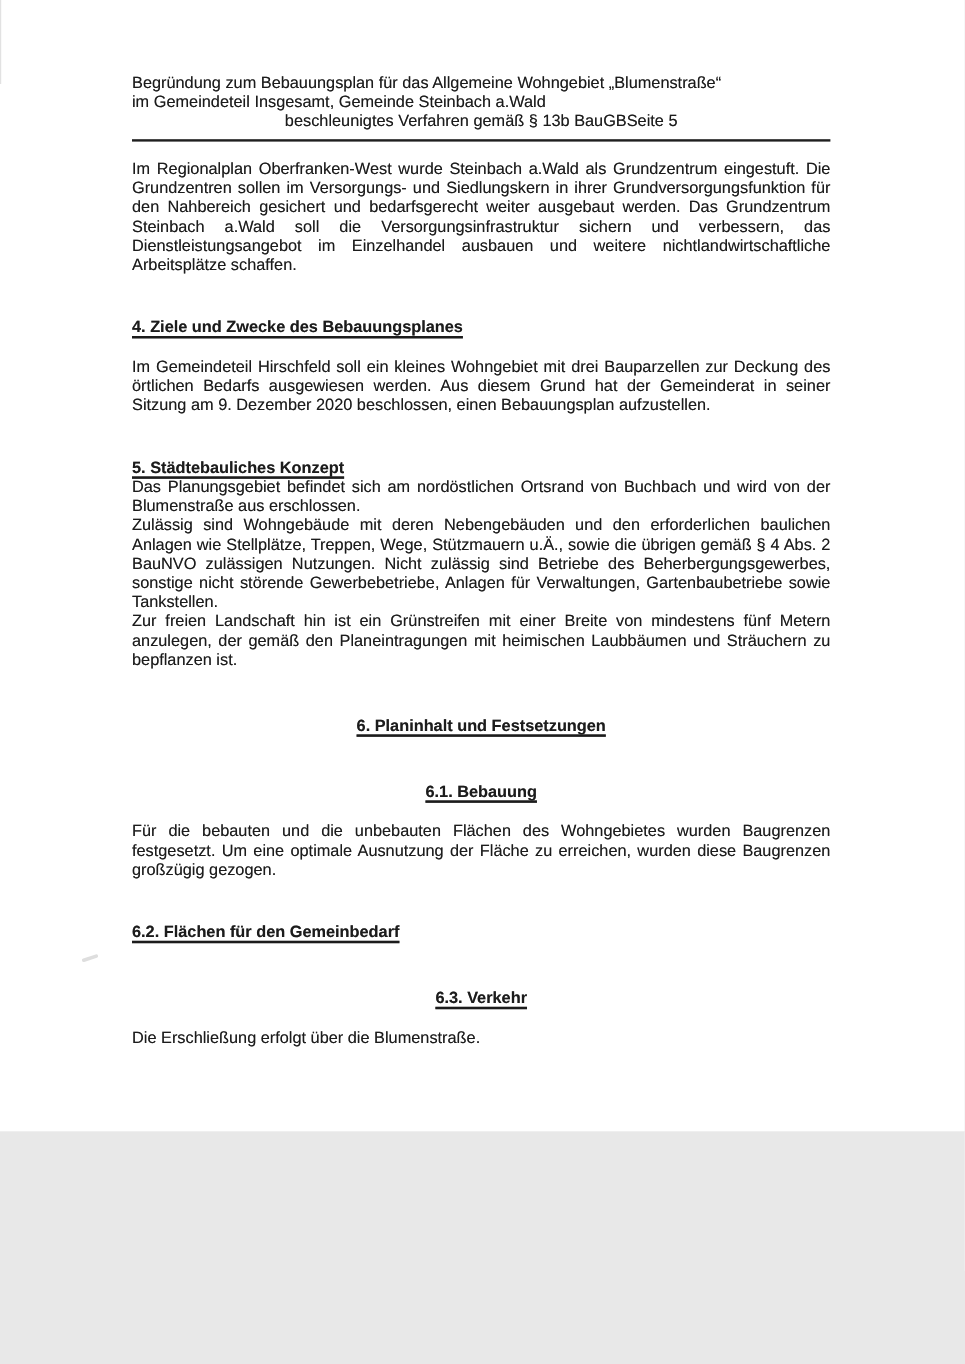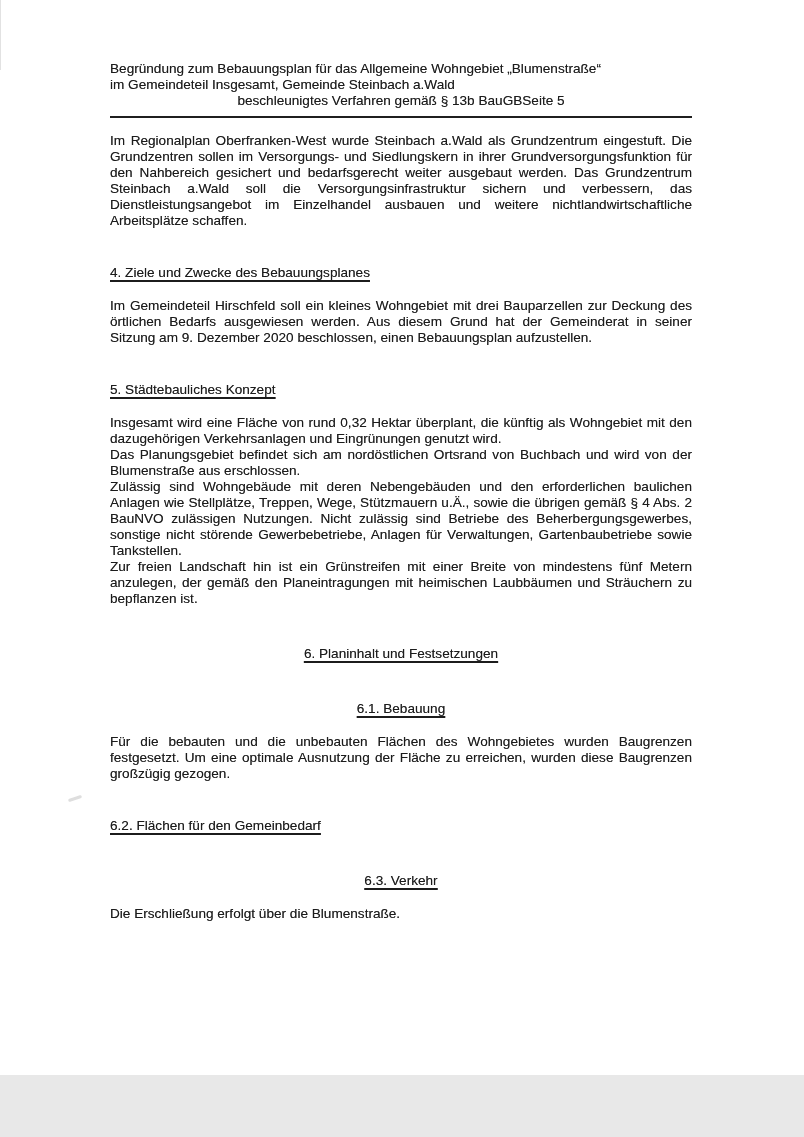--- a/index.html
+++ b/index.html
@@ -3,21 +3,21 @@
 <meta charset="utf-8">
 <style>
   html, body {
     margin: 0;
     padding: 0;
     background: #e8e8e8;
   }
   .page {
     position: relative;
     width: 804px;
-    height: 1075px;
+    height: 943px;
     background: #ffffff;
     overflow: hidden;
     font-family: "Liberation Sans", "DejaVu Sans", sans-serif;
     font-size: 13.6px;
     line-height: 16px;
     color: #1c1c1c;
     text-shadow: 0 0 0.3px rgba(0,0,0,0.5);
   }
   .content {
     position: absolute;
@@ -40,21 +40,21 @@
     margin: 0;
     text-align: justify;
   }
   p.para.first-after-rule { margin-top: 15px; }
   p.para.after-heading { margin-top: 17px; }
   h2.sec {
     margin: 0;
     margin-top: 36px;
     font-size: 13.6px;
     line-height: 16px;
-    font-weight: normal;
+    font-weight: bold;
     text-decoration: underline;
     text-decoration-thickness: 1.6px;
     text-underline-offset: 3px;
   }
   h2.sec.extra-gap { margin-top: 39px; text-align: center; }
   .scan-artifact {
     position: absolute;
     left: 68px;
     top: 797px;
     width: 14px;
@@ -91,21 +91,20 @@
       </div>
     </header>
 
     <main>
       <p class="para first-after-rule">Im Regionalplan Oberfranken-West wurde Steinbach a.Wald als Grundzentrum eingestuft. Die Grundzentren sollen im Versorgungs- und Siedlungskern in ihrer Grundversorgungsfunktion für den Nahbereich gesichert und bedarfsgerecht weiter ausgebaut werden. Das Grundzentrum Steinbach a.Wald soll die Versorgungsinfrastruktur sichern und verbessern, das Dienstleistungsangebot im Einzelhandel ausbauen und weitere nichtlandwirtschaftliche Arbeitsplätze schaffen.</p>
 
       <h2 class="sec">4. Ziele und Zwecke des Bebauungsplanes</h2>
       <p class="para after-heading">Im Gemeindeteil Hirschfeld soll ein kleines Wohngebiet mit drei Bauparzellen zur Deckung des örtlichen Bedarfs ausgewiesen werden. Aus diesem Grund hat der Gemeinderat in seiner Sitzung am 9. Dezember 2020 beschlossen, einen Bebauungsplan aufzustellen.</p>
 
       <h2 class="sec">5. Städtebauliches Konzept</h2>
-      <p class="para after-heading">Insgesamt wird eine Fläche von rund 0,32 Hektar überplant, die künftig als Wohngebiet mit den dazugehörigen Verkehrsanlagen und Eingrünungen genutzt wird.</p>
       <p class="para">Das Planungsgebiet befindet sich am nordöstlichen Ortsrand von Buchbach und wird von der Blumenstraße aus erschlossen.</p>
       <p class="para">Zulässig sind Wohngebäude mit deren Nebengebäuden und den erforderlichen baulichen Anlagen wie Stellplätze, Treppen, Wege, Stützmauern u.Ä., sowie die übrigen gemäß § 4 Abs. 2 BauNVO zulässigen Nutzungen. Nicht zulässig sind Betriebe des Beherbergungsgewerbes, sonstige nicht störende Gewerbebetriebe, Anlagen für Verwaltungen, Gartenbaubetriebe sowie Tankstellen.</p>
       <p class="para">Zur freien Landschaft hin ist ein Grünstreifen mit einer Breite von mindestens fünf Metern anzulegen, der gemäß den Planeintragungen mit heimischen Laubbäumen und Sträuchern zu bepflanzen ist.</p>
 
       <h2 class="sec extra-gap">6. Planinhalt und Festsetzungen</h2>
 
       <h2 class="sec extra-gap">6.1. Bebauung</h2>
       <p class="para after-heading">Für die bebauten und die unbebauten Flächen des Wohngebietes wurden Baugrenzen festgesetzt. Um eine optimale Ausnutzung der Fläche zu erreichen, wurden diese Baugrenzen großzügig gezogen.</p>
 
       <h2 class="sec">6.2. Flächen für den Gemeinbedarf</h2>

